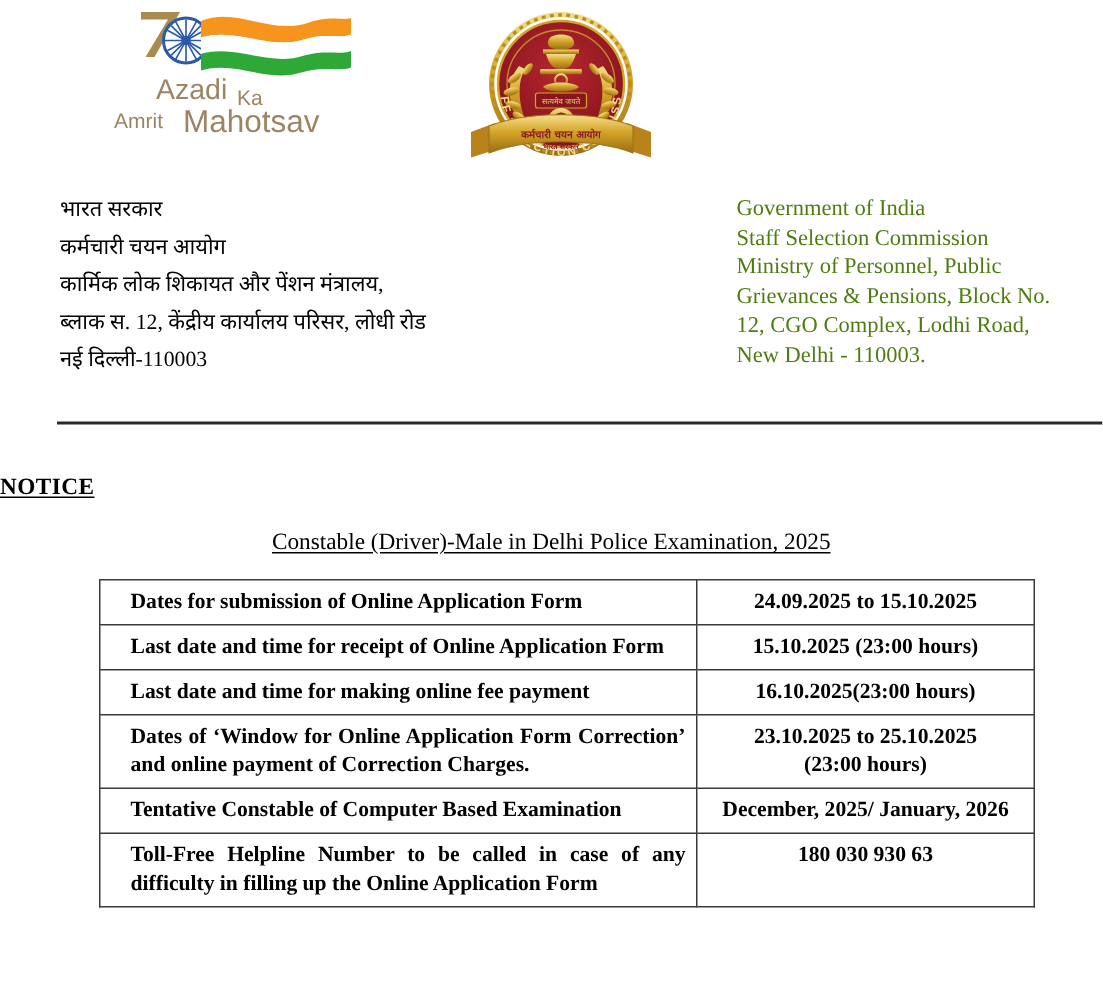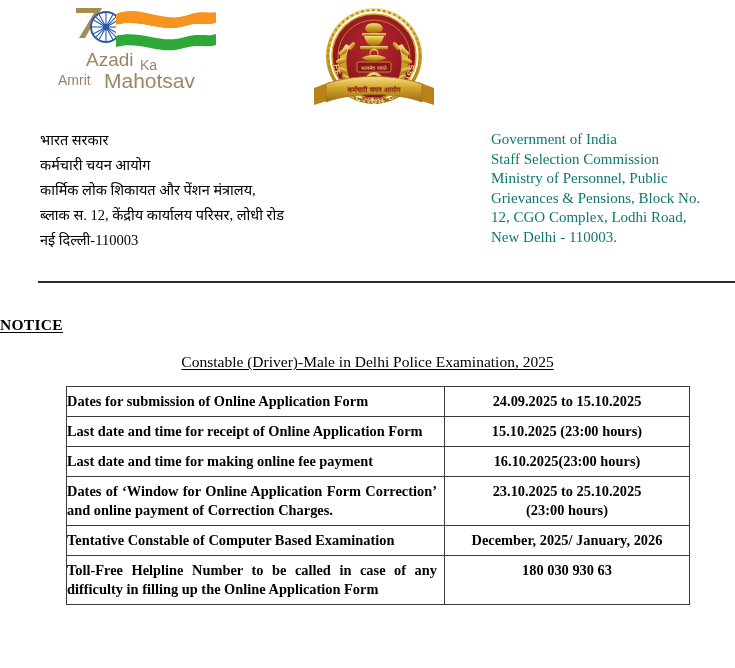--- a/index.html
+++ b/index.html
@@ -17,21 +17,21 @@
   }
 
   
   .header {
     position: relative;
     height: 122px;
   }
 
   .azadi-logo {
     position: absolute;
-    left: 58px;
+    left: 76px;
     top: 4px;
     width: 180px;
     height: 90px;
   }
   .ssc-logo {
     position: absolute;
     left: 312px;
     top: 4px;
     width: 124px;
     height: 112px;
@@ -52,21 +52,21 @@
     color: #000;
     white-space: pre;
   }
   .addr-english {
     position: absolute;
     left: 491px;
     top: 8px;
     font-family: "Liberation Serif", serif;
     font-size: 15px;
     line-height: 19.5px;
-    color: #0f766e;
+    color: #4d7c0f;
     white-space: pre;
   }
 
   
   .divider {
     position: absolute;
     left: 38px;
     top: 281px;
     width: 697px;
     height: 0;
@@ -108,21 +108,21 @@
     left: 66px;
     top: 386px;
     width: 624px;
     border-collapse: collapse;
     table-layout: fixed;
   }
   .notice-table td {
     border: 1px solid #3a3a3a;
     font-size: 14.4px;
     font-weight: bold;
-    padding: 5px 7px 5px 0;
+    padding: 5px 7px 5px 20px;
     line-height: 19px;
     vertical-align: top;
   }
   .notice-table td.label {
     width: 370px;
   }
   .notice-table td.label.justify {
     text-align: justify;
     text-align-last: left;
   }

